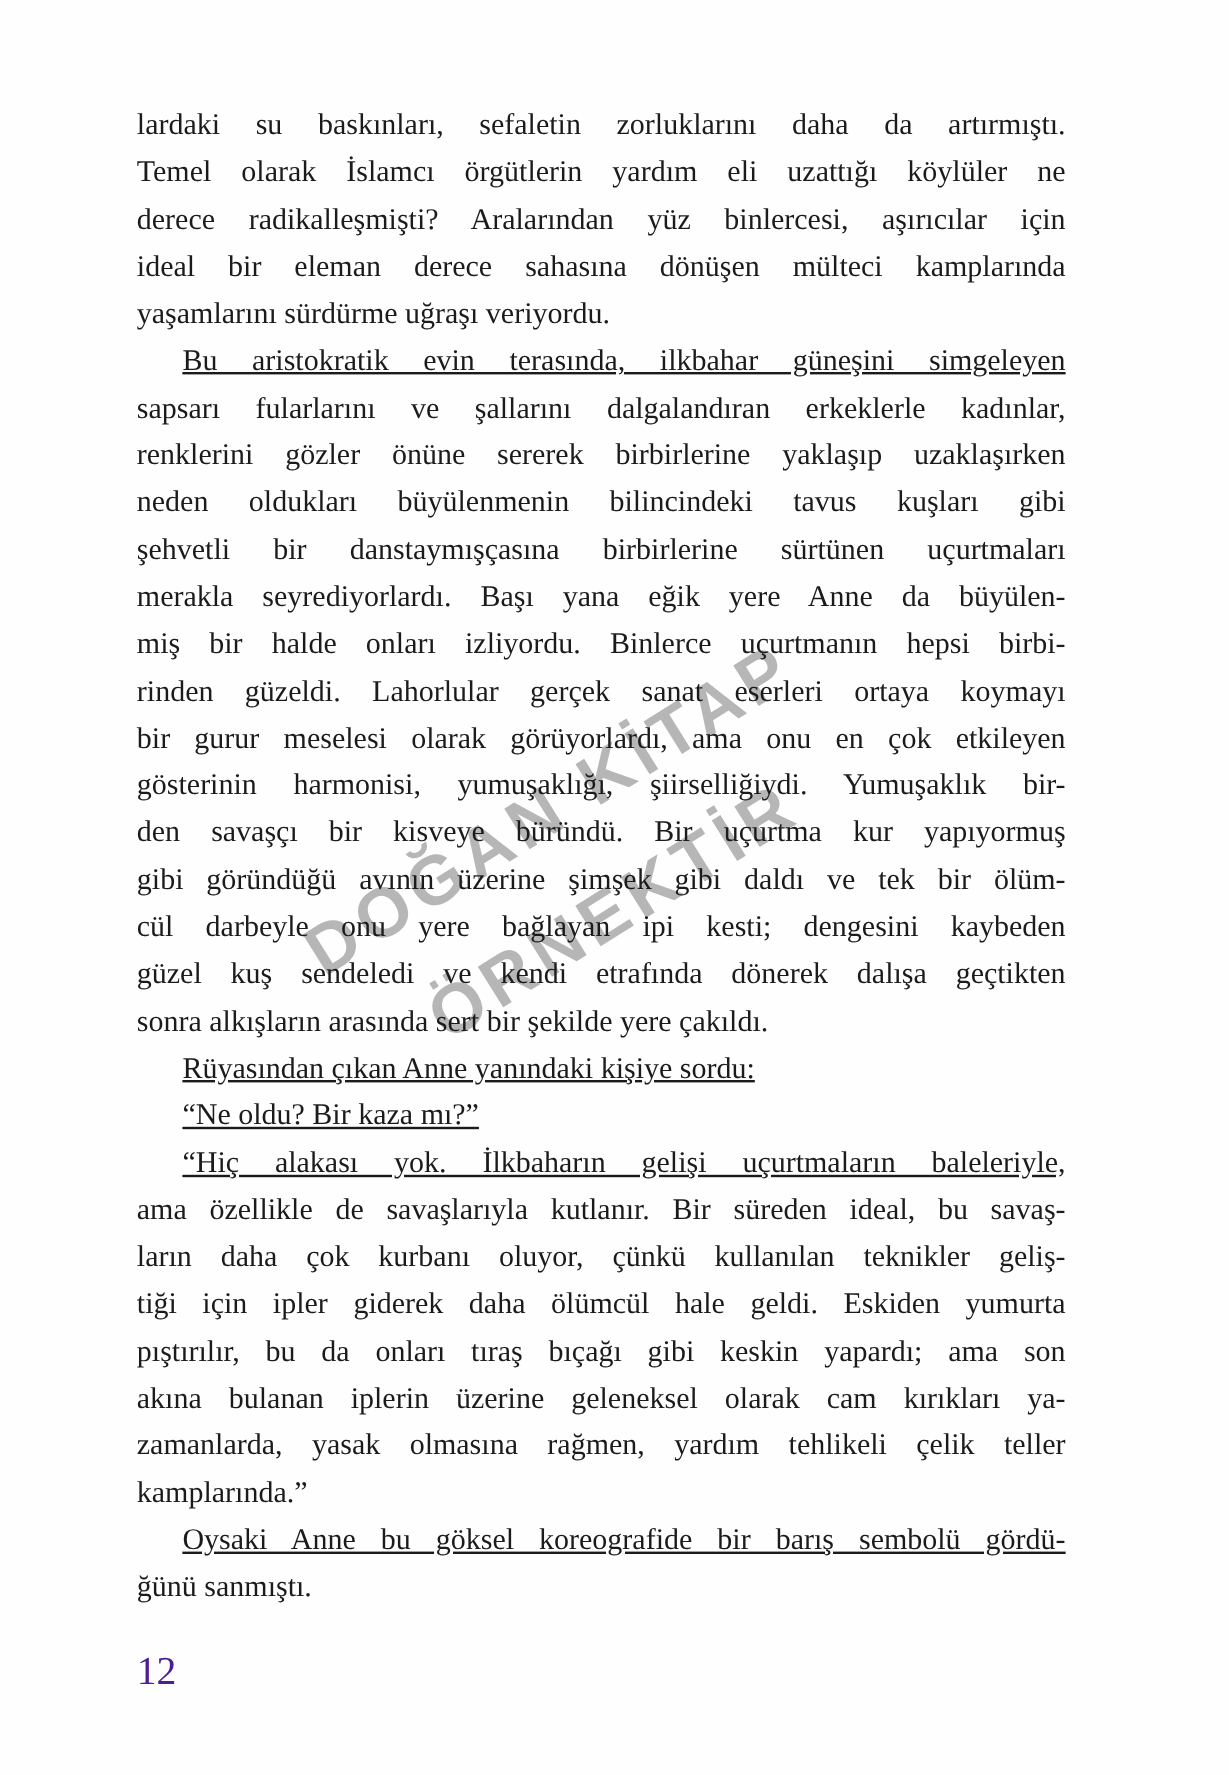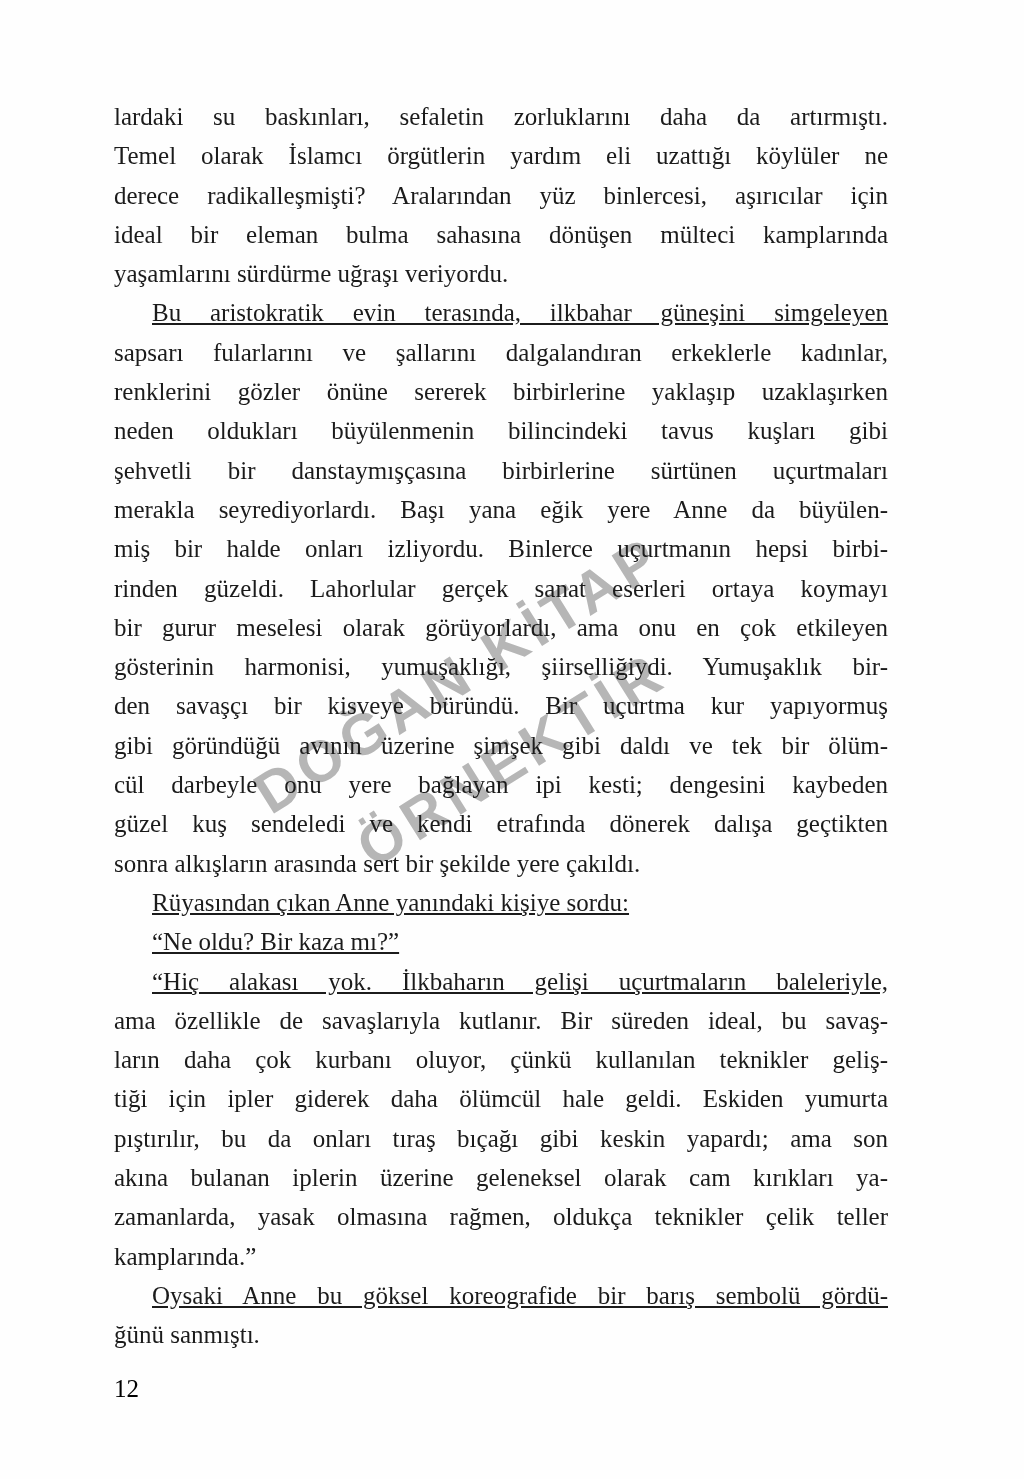--- a/index.html
+++ b/index.html
@@ -25,58 +25,58 @@
     font-size: 58px;
     line-height: 100px;
     letter-spacing: 6px;
     color: #b6b6b6;
     white-space: nowrap;
     z-index: 0;
     user-select: none;
   }
   .text-block {
     position: absolute;
-    left: 114px; top: 97px;
+    left: 114px; top: 85px;
     width: 774px;
     font-size: 25px;
     line-height: 39.3px;
     color: #1b1b1b;
     z-index: 1;
   }
   .line {
     text-align: justify;
     text-align-last: justify;
     height: 39.3px;
     overflow: visible;
   }
   .line.para-indent { text-indent: 38px; text-decoration: underline; }
   .line.para-last { text-align-last: left; }
   .page-number {
     position: absolute;
     left: 114px; top: 1375px;
-    font-size: 25px;
-    color: #000000;
+    font-size: 33px;
+    color: #4c1d95;
     z-index: 1;
   }
 </style>
 </head>
 <body>
 
 <div class="book-page">
 
   <div class="watermark">
     <div>DOĞAN KİTAP</div>
     <div>ÖRNEKTİR</div>
   </div>
 
   <div class="text-block">
       <div class="line">lardaki su baskınları, sefaletin zorluklarını daha da artırmıştı.</div>
       <div class="line">Temel olarak İslamcı örgütlerin yardım eli uzattığı köylüler ne</div>
       <div class="line">derece radikalleşmişti? Aralarından yüz binlercesi, aşırıcılar için</div>
-      <div class="line">ideal bir eleman bulma sahasına dönüşen mülteci kamplarında</div>
+      <div class="line">ideal bir eleman derece sahasına dönüşen mülteci kamplarında</div>
       <div class="line para-last">yaşamlarını sürdürme uğraşı veriyordu.</div>
       <div class="line para-indent">Bu aristokratik evin terasında, ilkbahar güneşini simgeleyen</div>
       <div class="line">sapsarı fularlarını ve şallarını dalgalandıran erkeklerle kadınlar,</div>
       <div class="line">renklerini gözler önüne sererek birbirlerine yaklaşıp uzaklaşırken</div>
       <div class="line">neden oldukları büyülenmenin bilincindeki tavus kuşları gibi</div>
       <div class="line">şehvetli bir danstaymışçasına birbirlerine sürtünen uçurtmaları</div>
       <div class="line">merakla seyrediyorlardı. Başı yana eğik yere Anne da büyülen-</div>
       <div class="line">miş bir halde onları izliyordu. Binlerce uçurtmanın hepsi birbi-</div>
       <div class="line">rinden güzeldi. Lahorlular gerçek sanat eserleri ortaya koymayı</div>
       <div class="line">bir gurur meselesi olarak görüyorlardı, ama onu en çok etkileyen</div>
@@ -87,21 +87,21 @@
       <div class="line">güzel kuş sendeledi ve kendi etrafında dönerek dalışa geçtikten</div>
       <div class="line para-last">sonra alkışların arasında sert bir şekilde yere çakıldı.</div>
       <div class="line para-indent para-last">Rüyasından çıkan Anne yanındaki kişiye sordu:</div>
       <div class="line para-indent para-last">“Ne oldu? Bir kaza mı?”</div>
       <div class="line para-indent">“Hiç alakası yok. İlkbaharın gelişi uçurtmaların baleleriyle,</div>
       <div class="line">ama özellikle de savaşlarıyla kutlanır. Bir süreden ideal, bu savaş-</div>
       <div class="line">ların daha çok kurbanı oluyor, çünkü kullanılan teknikler geliş-</div>
       <div class="line">tiği için ipler giderek daha ölümcül hale geldi. Eskiden yumurta</div>
       <div class="line">pıştırılır, bu da onları tıraş bıçağı gibi keskin yapardı; ama son</div>
       <div class="line">akına bulanan iplerin üzerine geleneksel olarak cam kırıkları ya-</div>
-      <div class="line">zamanlarda, yasak olmasına rağmen, oldukça teknikler çelik teller</div>
+      <div class="line">zamanlarda, yasak olmasına rağmen, yardım tehlikeli çelik teller</div>
       <div class="line para-last">kamplarında.”</div>
       <div class="line para-indent">Oysaki Anne bu göksel koreografide bir barış sembolü gördü-</div>
       <div class="line para-last">ğünü sanmıştı.</div>
     </div>
 
   <div class="page-number">12</div>
 
 </div>
 
 </body></html>

